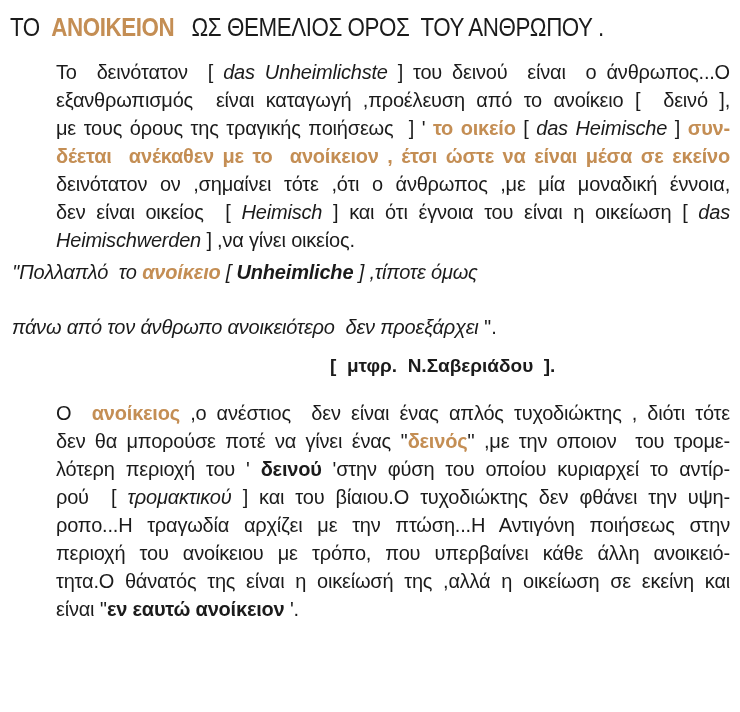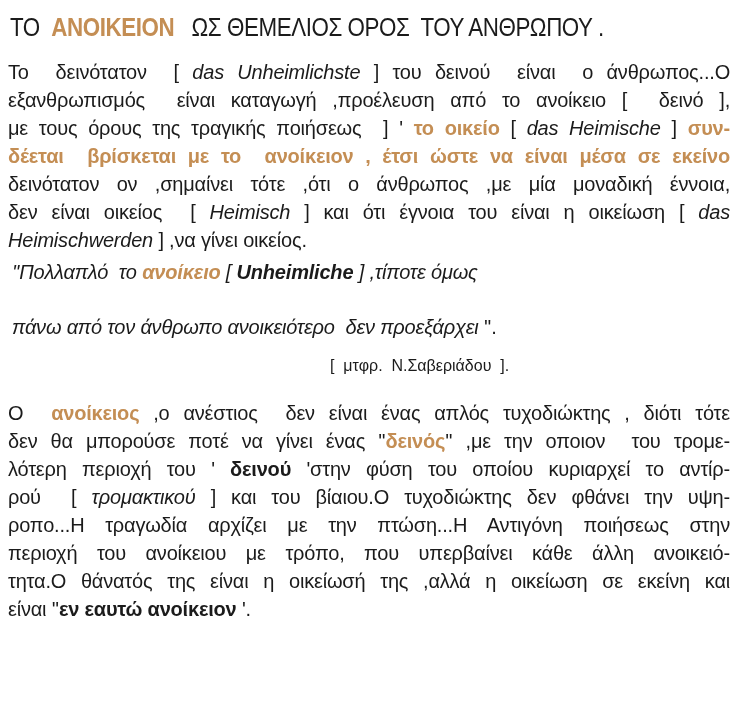--- a/index.html
+++ b/index.html
@@ -21,21 +21,21 @@
     font-size:26px;
     font-weight:bold;
     line-height:30px;
     white-space:pre;
     letter-spacing:-0.5px;
     transform:scaleX(0.86);
     transform-origin:left center;
     margin-left:2px;
   }
   .para{display:block;}
-  .body-para{margin-top:16px;}
+  .body-para{margin-top:16px;margin-left:48px;}
   .body-para .line{
     font-size:20px;
     line-height:28px;
     letter-spacing:-0.2px;
     white-space:pre-wrap;
   }
   .line.just{
     text-align:justify;
     text-align-last:justify;
   }
@@ -43,23 +43,24 @@
   .quote-para .line{
     font-size:20px;
     line-height:28px;
     letter-spacing:-0.2px;
     white-space:pre-wrap;
     margin-bottom:27px;
   }
   .attribution{
     margin-top:-14px;
     margin-left:322px;
-    font-size:16px;
+    font-size:19px;
     line-height:24px;
     white-space:pre;
+    font-weight:bold;
   }
   .p2{margin-top:21px;}
   
   .run-p{font-style:normal;font-weight:normal;}
   .run-i{font-style:italic;}
   .run-b{font-weight:bold;}
   .run-bi{font-weight:bold;font-style:italic;}
   .run-a{color:var(--accent);}
   .run-ab{color:var(--accent);font-weight:bold;}
   .run-abi{color:var(--accent);font-weight:bold;font-style:italic;}
@@ -68,21 +69,21 @@
 <body>
 
 <div class="page">
 
   <h1 class="title"><span class="run-p">ΤΟ  </span><span class="run-a">ΑΝΟΙΚΕΙΟΝ</span><span class="run-p">   ΩΣ ΘΕΜΕΛΙΟΣ ΟΡΟΣ  ΤΟΥ ΑΝΘΡΩΠΟΥ .</span></h1>
 
   <div class="para body-para">
       <div class="line just"><span class="run-p">Το  δεινότατον  [ </span><span class="run-i">das Unheimlichste</span><span class="run-p"> ] του δεινού  είναι  ο άνθρωπος...Ο</span></div>
       <div class="line just"><span class="run-p">εξανθρωπισμός  είναι καταγωγή ,προέλευση από το ανοίκειο [  δεινό ],</span></div>
       <div class="line just"><span class="run-p">με τους όρους της τραγικής ποιήσεως  ] ' </span><span class="run-ab">το οικείο</span><span class="run-p"> [ </span><span class="run-i">das Heimische</span><span class="run-p"> ] </span><span class="run-ab">συν-</span></div>
-      <div class="line just"><span class="run-ab">δέεται  βρίσκεται με το  ανοίκειον , έτσι ώστε να είναι μέσα σε εκείνο</span></div>
+      <div class="line just"><span class="run-ab">δέεται  ανέκαθεν με το  ανοίκειον , έτσι ώστε να είναι μέσα σε εκείνο</span></div>
       <div class="line just"><span class="run-p">δεινότατον ον ,σημαίνει τότε ,ότι ο άνθρωπος ,με μία μοναδική έννοια,</span></div>
       <div class="line just"><span class="run-p">δεν είναι οικείος  [ </span><span class="run-i">Heimisch</span><span class="run-p"> ] και ότι έγνοια του είναι η οικείωση [ </span><span class="run-i">das</span></div>
       <div class="line"><span class="run-i">Heimischwerden</span><span class="run-p"> ] ,να γίνει οικείος.</span></div>
     </div>
 
   <div class="para quote-para">
       <div class="line"><span class="run-i">''Πολλαπλό  το </span><span class="run-abi">ανοίκειο</span><span class="run-i"> [ </span><span class="run-bi">Unheimliche</span><span class="run-i"> ] ,τίποτε όμως</span></div>
       <div class="line"><span class="run-i">πάνω από τον άνθρωπο ανοικειότερο  δεν προεξάρχει </span><span class="run-p">''.</span></div>
     </div>
 

